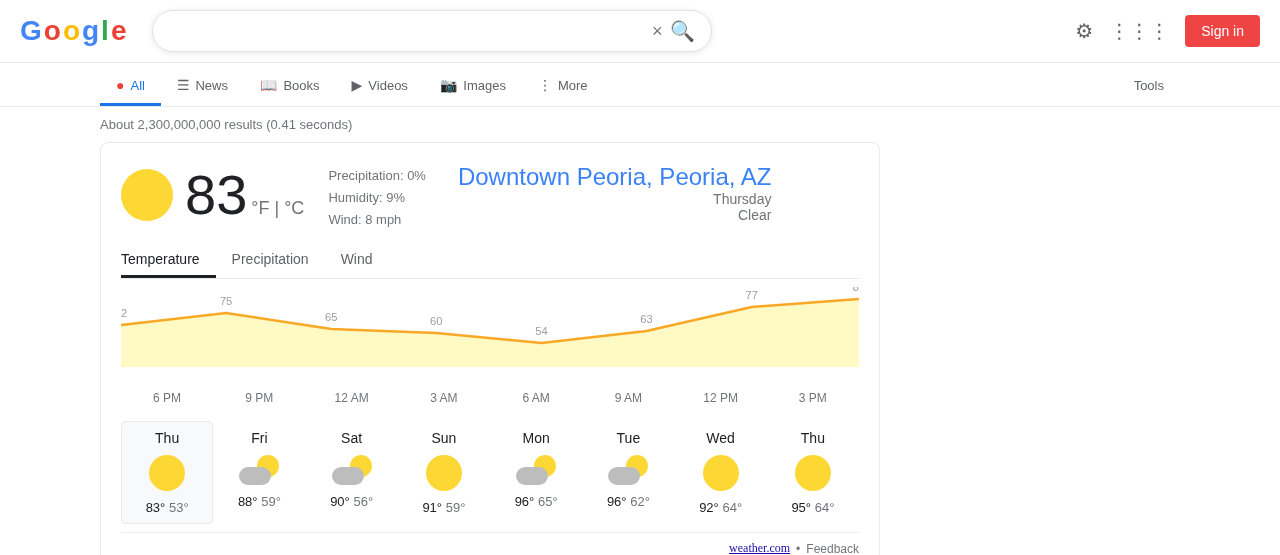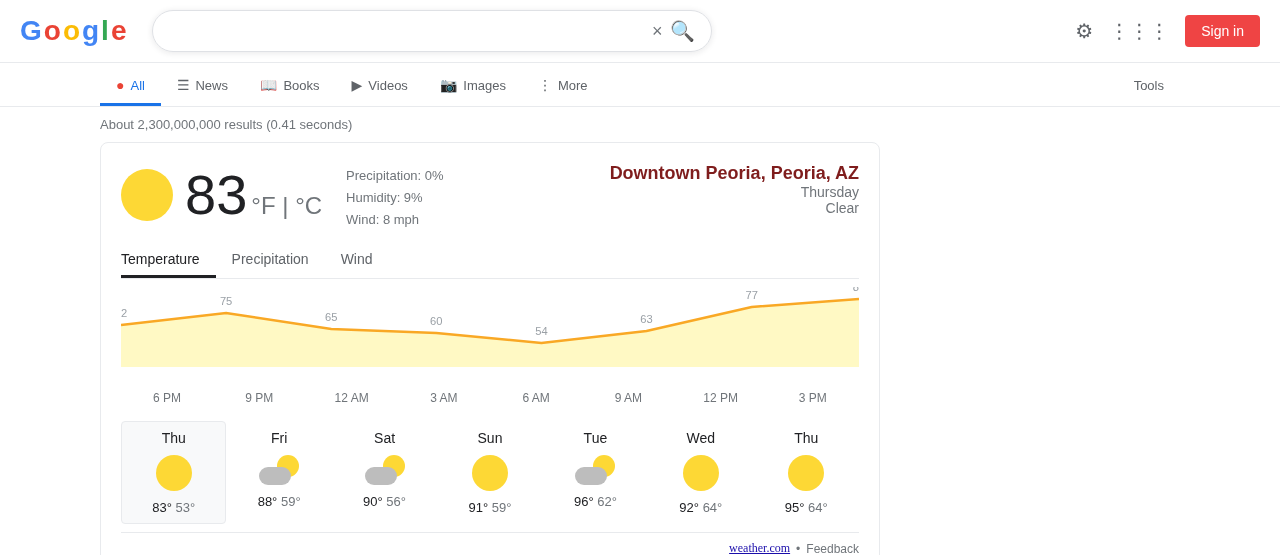--- a/index.html
+++ b/index.html
@@ -30,28 +30,28 @@
     .nav-tab.active { color: #1a73e8; border-bottom: 3px solid #1a73e8; }
     .nav-tab-icon { font-size: 14px; }
     #tools-tab { margin-left: auto; }
 
     
     #results-info { padding: 10px 100px; color: #70757a; font-size: 13px; }
 
     
     #weather-widget { margin: 0 100px; border: 1px solid #e8eaed; border-radius: 8px; padding: 16px 20px; max-width: 780px; }
 
-    #weather-top { display: flex; align-items: flex-start; justify-content: space-between; }
+    #weather-top { display: flex; align-items: flex-start; justify-content: flex-start; gap: 32px; }
     #weather-left { display: flex; align-items: center; gap: 12px; }
     #weather-sun { width: 52px; height: 52px; background: #FDD835; border-radius: 50%; flex-shrink: 0; }
     #weather-temp { font-size: 56px; font-weight: 300; color: #202124; line-height: 1; }
-    #weather-unit { font-size: 24px; color: #70757a; margin-left: 4px; }
+    #weather-unit { font-size: 18px; color: #70757a; margin-left: 4px; }
     #weather-details { font-size: 13px; color: #70757a; line-height: 1.7; margin-left: 12px; padding-top: 6px; }
     #weather-right { text-align: right; padding-top: 4px; }
-    #weather-location { font-size: 18px; font-weight: bold; color: #7f1d1d; }
+    #weather-location { font-size: 24px; font-weight: normal; color: #3b82f6; }
     #weather-date { font-size: 14px; color: #70757a; }
     #weather-condition { font-size: 14px; color: #70757a; }
 
     
     #chart-tabs { display: flex; gap: 8px; margin-top: 12px; border-bottom: 1px solid #e8eaed; }
     .chart-tab { padding: 8px 16px 8px 0; font-size: 14px; color: #5f6368; cursor: pointer; border-bottom: 3px solid transparent; margin-right: 8px; }
     .chart-tab.active { color: #202124; border-bottom: 3px solid #202124; }
 
     
     #chart-container { position: relative; height: 100px; margin-top: 8px; }
@@ -218,20 +218,28 @@
         </div>
       <span class="day-temps">90° <span class="low">56°</span></span>
     </div>
 
     <div class="day-card">
       <span class="day-name">Sun</span>
       <div class="day-icon-sun"></div>
       <span class="day-temps">91° <span class="low">59°</span></span>
     </div>
 
+    <div class="day-card">
+      <span class="day-name">Mon</span>
+      <div class="day-icon-cloudy">
+          <div class="sun-part"></div>
+          <div class="cloud-part"></div>
+        </div>
+      <span class="day-temps">96° <span class="low">65°</span></span>
+    </div>
 
     <div class="day-card">
       <span class="day-name">Tue</span>
       <div class="day-icon-cloudy">
           <div class="sun-part"></div>
           <div class="cloud-part"></div>
         </div>
       <span class="day-temps">96° <span class="low">62°</span></span>
     </div>
 

